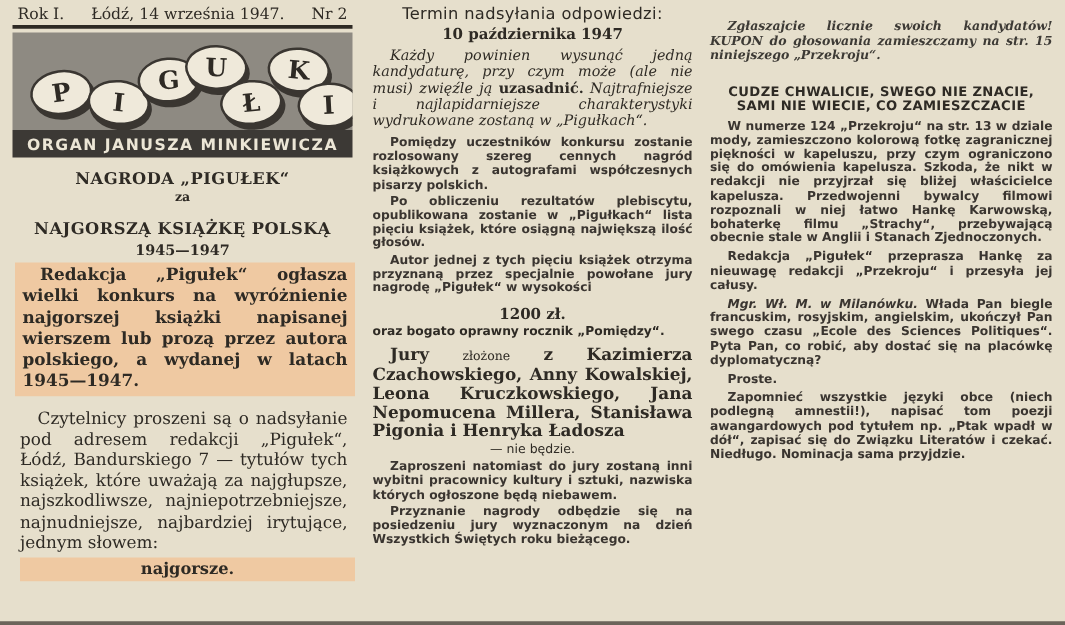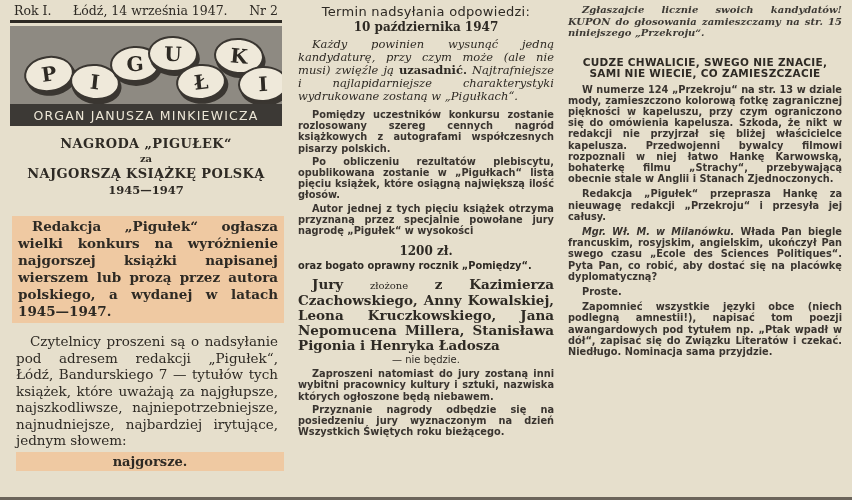--- a/index.html
+++ b/index.html
@@ -7,37 +7,37 @@
     width: 852px; height: 500px; overflow: hidden;
     background: #e6dfcc;
     font-family: "DejaVu Serif", serif;
     color: #2e2a24;
     position: relative;
   }
   .page { position: absolute; inset: 0; display: flex; }
   .col { position: relative; box-sizing: border-box; }
   .col1 { width: 290px; padding: 0 6px 0 8px; }
   .col2 { width: 268px; padding: 0 4px 0 8px; }
-  .col3 { width: 294px; padding: 0 10px 0 10px; }
+  .col3 { width: 294px; padding: 12px 10px 0 10px; }
 
   
   .dateline { display: flex; justify-content: space-between; font-size: 12.5px; font-weight: normal; padding: 3px 6px 0 6px; height: 14px; gap: 12px; }
   .rule { height: 3px; background: #2e2a24; margin: 3px 2px 0 2px; }
   .logo-box { margin: 3px 2px 0 2px; height: 78px; background: #8e8a82; position: relative; overflow: hidden; }
   .pill { position: absolute; width: 46px; height: 32px; border-radius: 50%; background: #efe9da; border: 2px solid #3a3631; box-shadow: 2px 4px 0 #3a3631; display: flex; align-items: center; justify-content: center; font-family: "DejaVu Serif", serif; font-weight: bold; font-size: 20px; color: #2e2a24; }
-  .organ-bar { margin: 0 2px; height: 22px; background: #3c3935; color: #ece6d6; font-family: "DejaVu Sans", sans-serif; font-weight: normal; font-size: 12.5px; letter-spacing: 1.2px; display: flex; align-items: center; justify-content: center; }
+  .organ-bar { margin: 0 2px; height: 22px; background: #3c3935; color: #ece6d6; font-family: "DejaVu Sans", sans-serif; font-weight: bold; font-size: 12.5px; letter-spacing: 1.2px; display: flex; align-items: center; justify-content: center; }
 
   .head-center { text-align: center; font-weight: bold; }
   .h1 { font-size: 13px; letter-spacing: 0.4px; margin-top: 10px; }
   .h-small { font-size: 10px; margin-top: 2px; }
-  .h2 { font-size: 13px; letter-spacing: 0.4px; margin-top: 2px; }
+  .h2 { font-size: 13px; letter-spacing: 0.4px; margin-top: 12px; }
   .h-years { font-size: 11.5px; margin-top: 2px; }
 
   .shaded { background: #efc9a2; }
-  .announce { margin: 19px 0 0 4px; padding: 2px 6px 3px 6px; font-family: "DejaVu Serif", serif; font-weight: bold; font-size: 13.5px; line-height: 17px; text-align: justify; }
+  .announce { margin: 3px 0 0 4px; padding: 2px 6px 3px 6px; font-family: "DejaVu Serif", serif; font-weight: bold; font-size: 13.5px; line-height: 17px; text-align: justify; }
   .body1 { margin: 10px 6px 0 8px; font-size: 13.5px; line-height: 16.5px; text-align: justify; }
   .final-word { margin: 3px 0 0 8px; padding: 2px 0; text-align: center; font-weight: bold; font-size: 13px; }
 
   p { margin: 0; }
   .ind { text-indent: 14px; }
 
   
   .c2-title { font-family: "DejaVu Sans", sans-serif; font-size: 13px; text-align: center; margin-top: 4px; letter-spacing: 0.3px; }
   .c2-date { font-weight: bold; font-size: 12px; text-align: center; margin-top: 1px; }
   .c2-italic { font-style: italic; font-size: 11.5px; line-height: 13px; text-align: justify; margin-top: 4px; }

